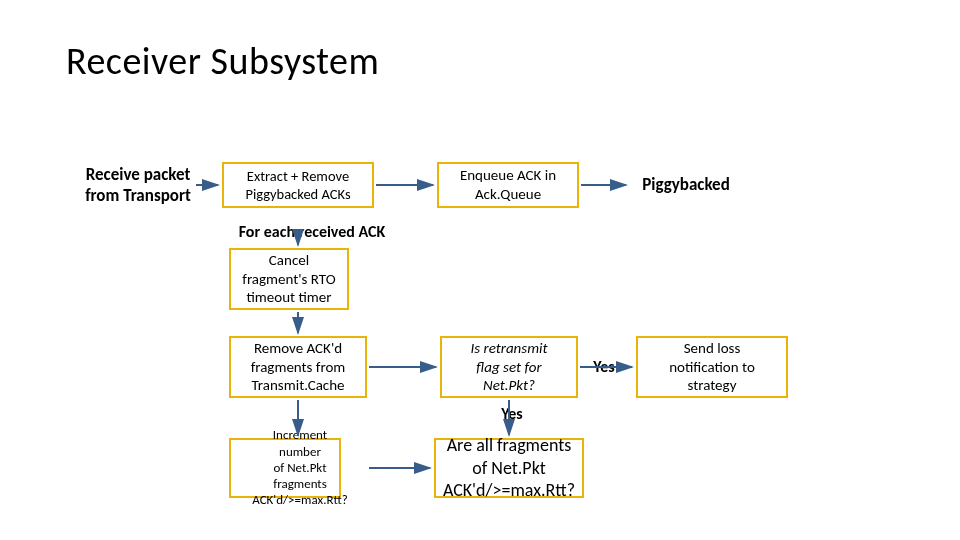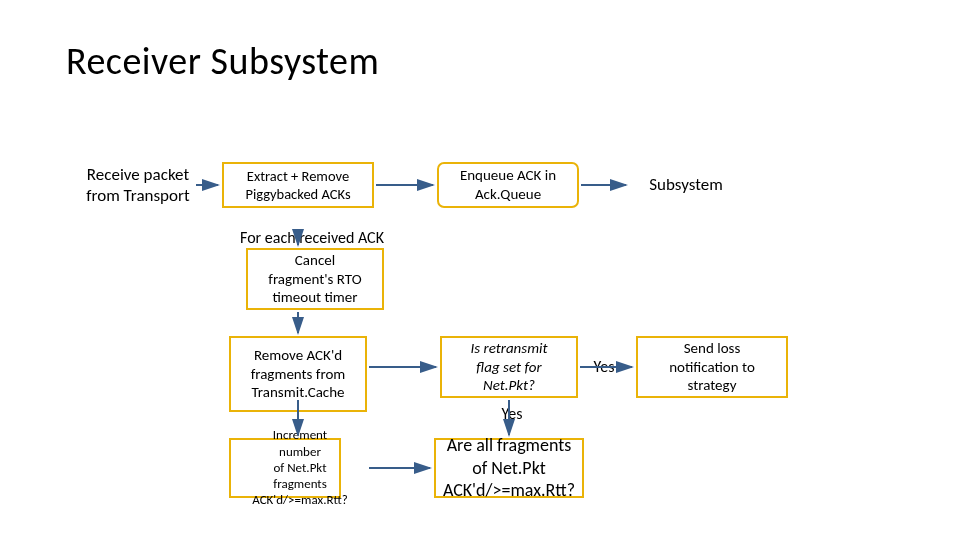--- a/index.html
+++ b/index.html
@@ -19,20 +19,21 @@
     top: 38px;
     font-size: 38px;
     font-weight: 400;
     letter-spacing: 0.5px;
   }
   .plain-text {
     position: absolute;
     font-size: 17px;
     text-align: center;
     line-height: 1.25;
+    font-weight: bold;
   }
   .box {
     position: absolute;
     border: 2px solid #eab308;
     background: #fff;
     display: flex;
     align-items: center;
     justify-content: center;
     text-align: center;
     font-size: 15px;
@@ -48,35 +49,35 @@
     pointer-events: none;
   }
 </style>
 </head>
 <body>
 
 <div class="title">Receiver Subsystem</div>
 
 <div class="plain-text" style="left:78px; top:164px; width:120px;">Receive packet<br>from Transport</div>
 
-<div class="plain-text" style="left:218px; top:228px; width:188px; font-size:16px;text-align:center;">For each received ACK</div>
+<div class="plain-text" style="left:218px; top:222px; width:188px; font-size:16px;text-align:center;">For each received ACK</div>
 
-<div class="plain-text" style="left:626px; top:174px; width:120px;">Subsystem</div>
+<div class="plain-text" style="left:626px; top:174px; width:120px;">Piggybacked</div>
 
 <div class="plain-text" style="left:584px; top:357px; width:40px; font-size:16px;">Yes</div>
 
 <div class="plain-text" style="left:492px; top:404px; width:40px; font-size:16px;">Yes</div>
 
 <div class="box" style="left:222px; top:162px; width:152px; height:46px; font-size:14.5px;">Extract + Remove<br>Piggybacked ACKs</div>
 
-<div class="box" style="left:437px; top:162px; width:142px; height:46px;border-radius:7px;">Enqueue ACK in<br>Ack.Queue</div>
+<div class="box" style="left:437px; top:162px; width:142px; height:46px;">Enqueue ACK in<br>Ack.Queue</div>
 
-<div class="box" style="left:246px; top:248px; width:138px; height:62px;">Cancel<br>fragment's RTO<br>timeout timer</div>
+<div class="box" style="left:229px; top:248px; width:120px; height:62px;">Cancel<br>fragment's RTO<br>timeout timer</div>
 
-<div class="box" style="left:229px; top:336px; width:138px; height:76px;">Remove ACK'd<br>fragments from<br>Transmit.Cache</div>
+<div class="box" style="left:229px; top:336px; width:138px; height:62px;">Remove ACK'd<br>fragments from<br>Transmit.Cache</div>
 
 <div class="box" style="left:229px; top:438px; width:112px; height:60px; font-size:13px;padding-left:36px;">Increment number<br>of Net.Pkt fragments<br>ACK'd/&gt;=max.Rtt?</div>
 
 <div class="box" style="left:440px; top:336px; width:138px; height:62px;font-style:italic;">Is retransmit<br>flag set for<br>Net.Pkt?</div>
 
 <div class="box" style="left:434px; top:438px; width:150px; height:60px; font-size:18px;">Are all fragments<br>of Net.Pkt<br>ACK'd/&gt;=max.Rtt?</div>
 
 <div class="box" style="left:636px; top:336px; width:152px; height:62px;">Send loss<br>notification to<br>strategy</div>
 
 <svg class="arrows" viewBox="0 0 960 540">

